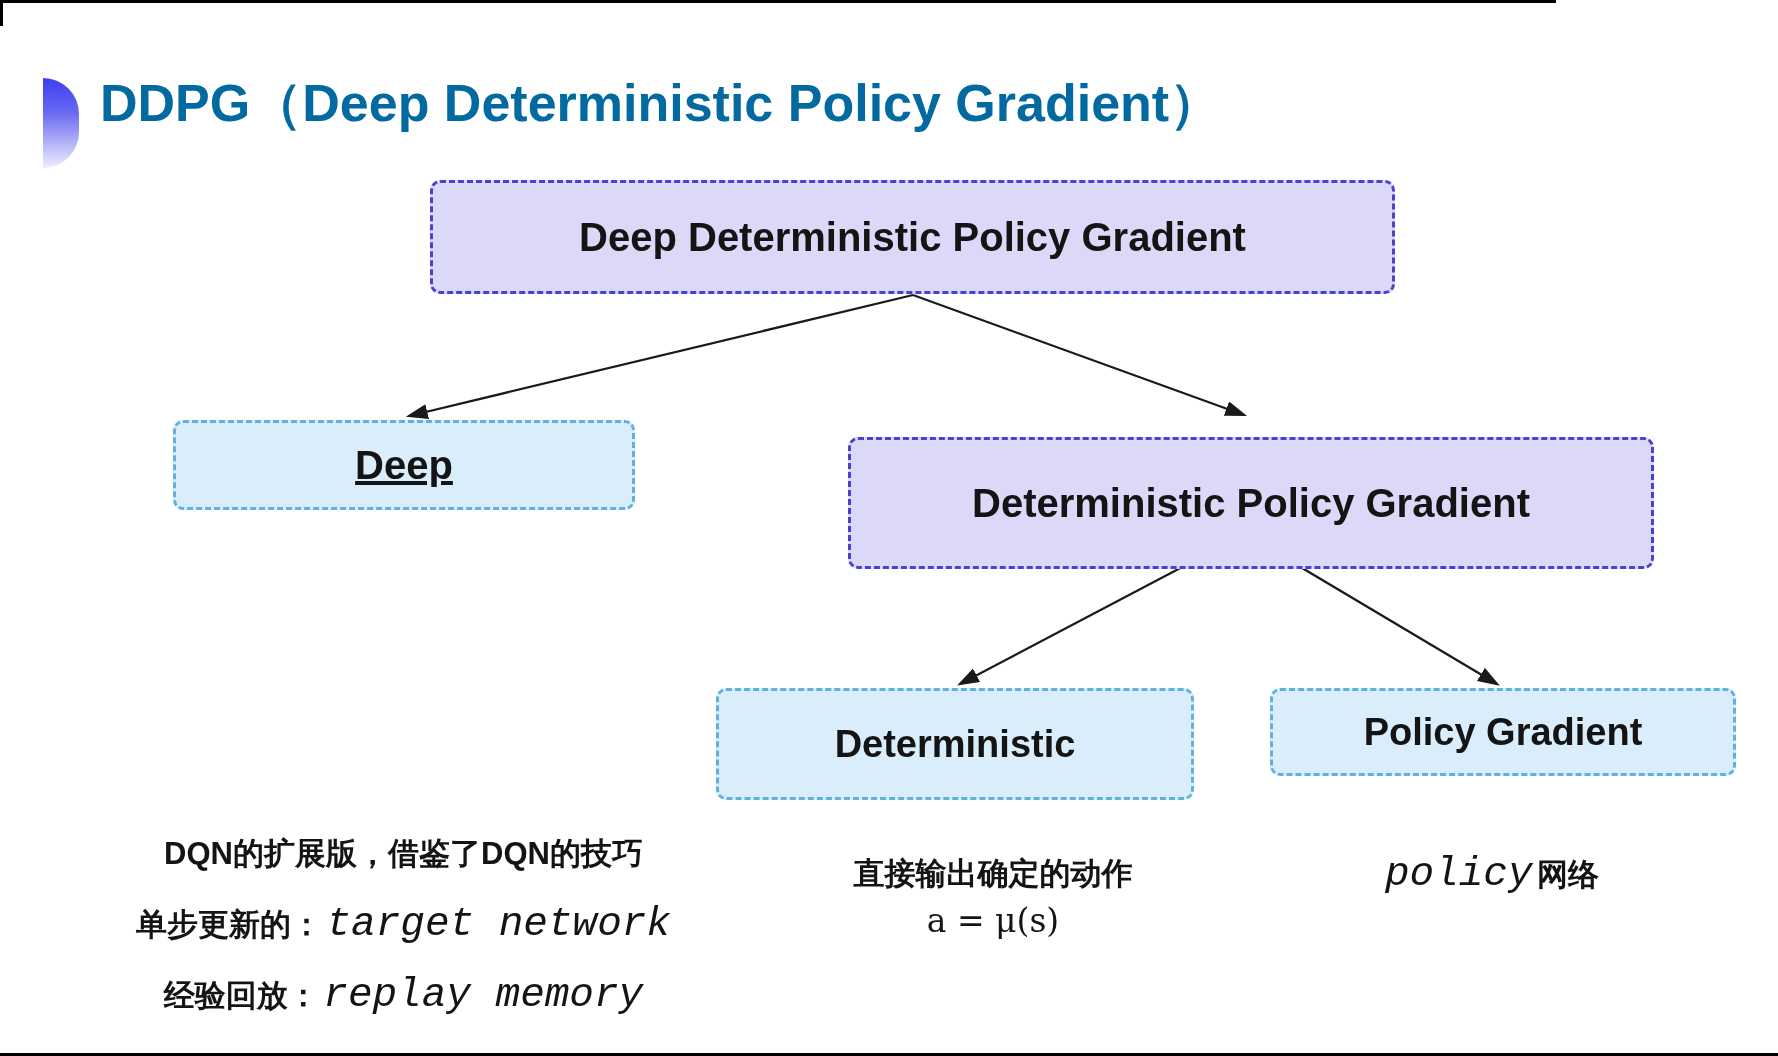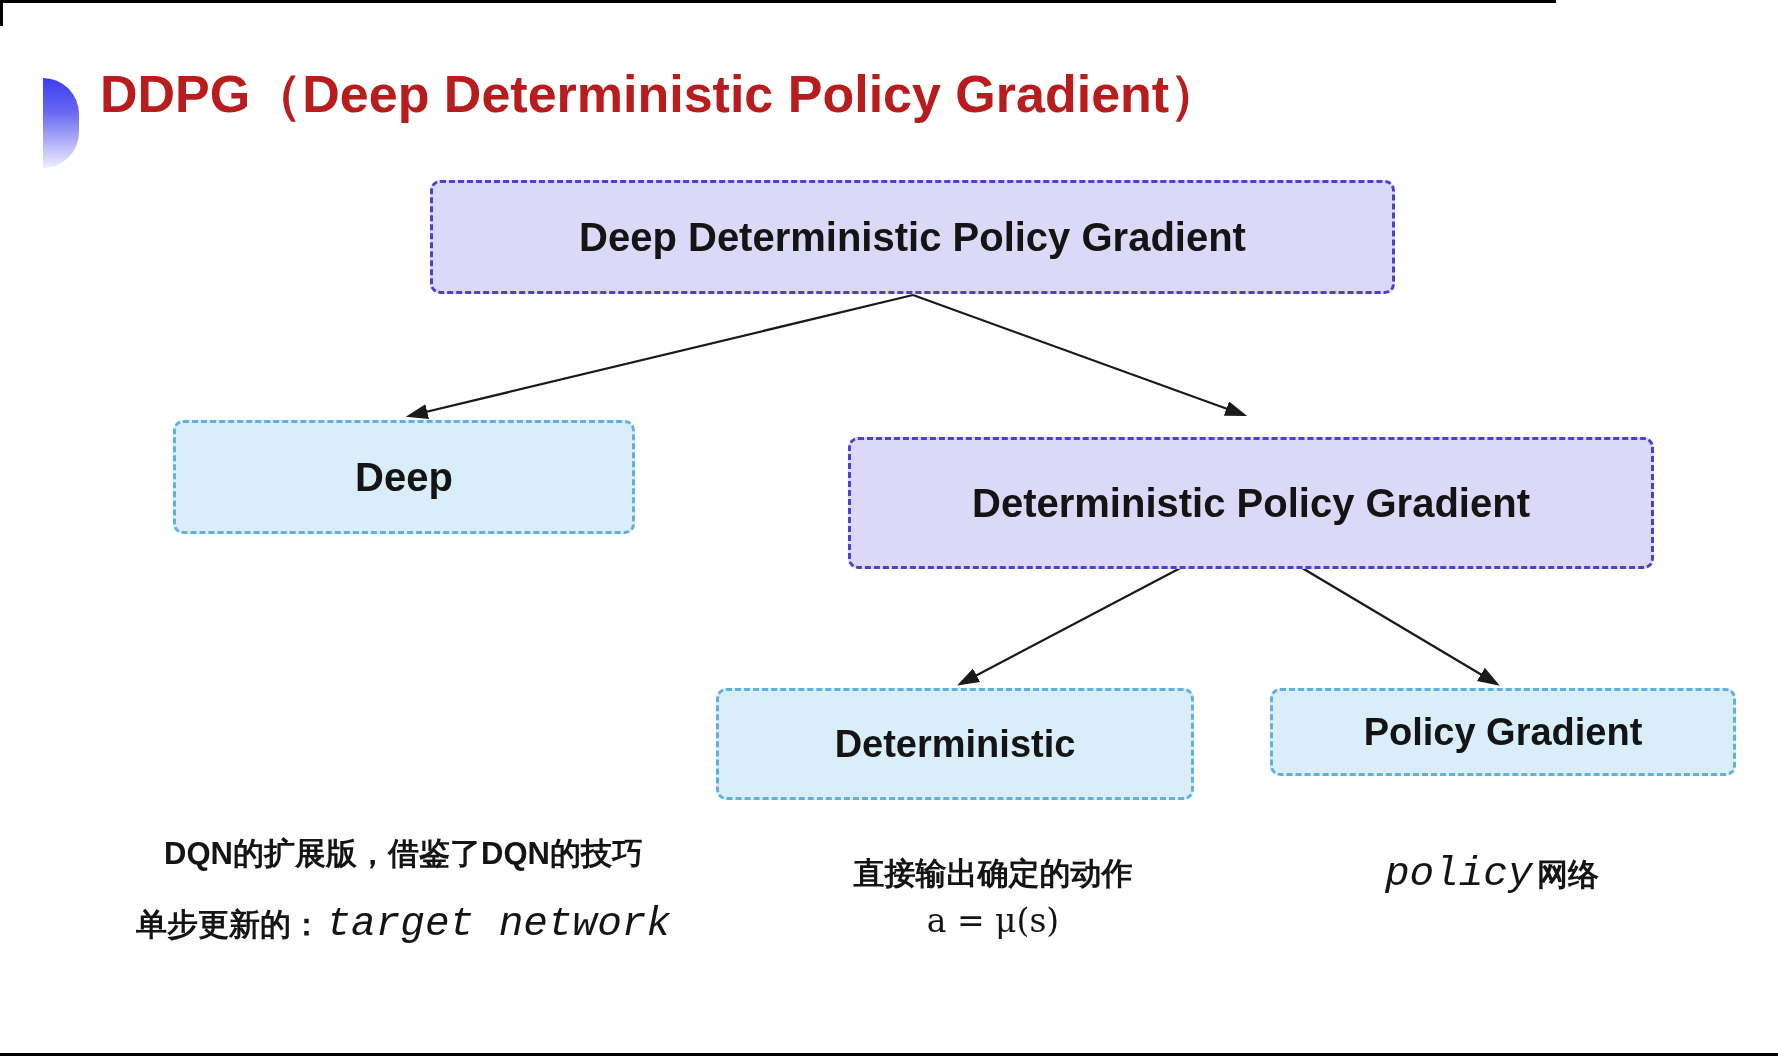--- a/index.html
+++ b/index.html
@@ -13,38 +13,38 @@
   .edge-left{position:absolute;left:0;top:0;width:3px;height:26px;background:#000;}
   .edge-bottom{position:absolute;left:0;top:1053px;width:1778px;height:3px;background:#000;}
 
   
   .bullet{
     position:absolute;left:43px;top:78px;width:36px;height:90px;
     border-radius:0 45px 45px 0;
     background:linear-gradient(180deg,#3d3df0 0%,#6868f2 38%,#b9b9f8 75%,#eeeefe 100%);
   }
   .title{
-    position:absolute;left:100px;top:60px;width:1500px;
-    font-size:52px;font-weight:600;color:#b91c1c;letter-spacing:0px;
+    position:absolute;left:100px;top:69px;width:1500px;
+    font-size:52px;font-weight:600;color:#0369a1;letter-spacing:0px;
     white-space:nowrap;
   }
 
   
   svg.arrows{position:absolute;left:0;top:0;width:1778px;height:1056px;}
 
   
   .node{
     position:absolute;display:flex;align-items:center;justify-content:center;
     border-radius:10px;box-sizing:border-box;
     font-size:40px;font-weight:600;color:#141414;white-space:nowrap;
   }
   .node.purple{background:#dcd8f7;border:3px dashed #4a42cf;}
   .node.cyan{background:#d9eefa;border:3px dashed #60b1e0;}
   .node-root{left:430px;top:180px;width:965px;height:114px;justify-content:center;}
-  .node-deep{left:173px;top:420px;width:462px;height:114px;}
+  .node-deep{left:173px;top:420px;width:462px;height:90px;text-decoration:underline;}
   .node-dpg{left:848px;top:420px;width:806px;height:132px;margin-top:17px;}
   .node-det{left:716px;top:688px;width:478px;height:112px;font-size:38px;}
   .node-pg{left:1270px;top:688px;width:466px;height:88px;font-size:38px;}
 
   
   .note{position:absolute;text-align:center;color:#141414;}
   .note .cjk{font-family:"Liberation Sans",sans-serif;font-weight:600;font-size:31px;}
   .note .lat{font-family:Liberation Mono, monospace;font-style:italic;font-size:41px;font-weight:500;}
   .note-deep{left:116px;top:836px;width:575px;}
   .note-deep .row{line-height:36px;margin-bottom:29px;white-space:nowrap;}
@@ -101,20 +101,24 @@
   </div>
 
   <div class="note note-deep">
     <div class="row">
       <span class="cjk">DQN的扩展版，借鉴了DQN的技巧</span>
     </div>
     <div class="row">
       <span class="cjk">单步更新的：</span>
       <span class="lat">target network</span>
     </div>
+    <div class="row">
+      <span class="cjk">经验回放：</span>
+      <span class="lat">replay memory</span>
+    </div>
   </div>
 
   <div class="note note-mid">
     <div class="row">
       <span class="cjk">直接输出确定的动作</span>
     </div>
     <div class="row">
       <span class="formula">a = μ(s)</span>
     </div>
   </div>

